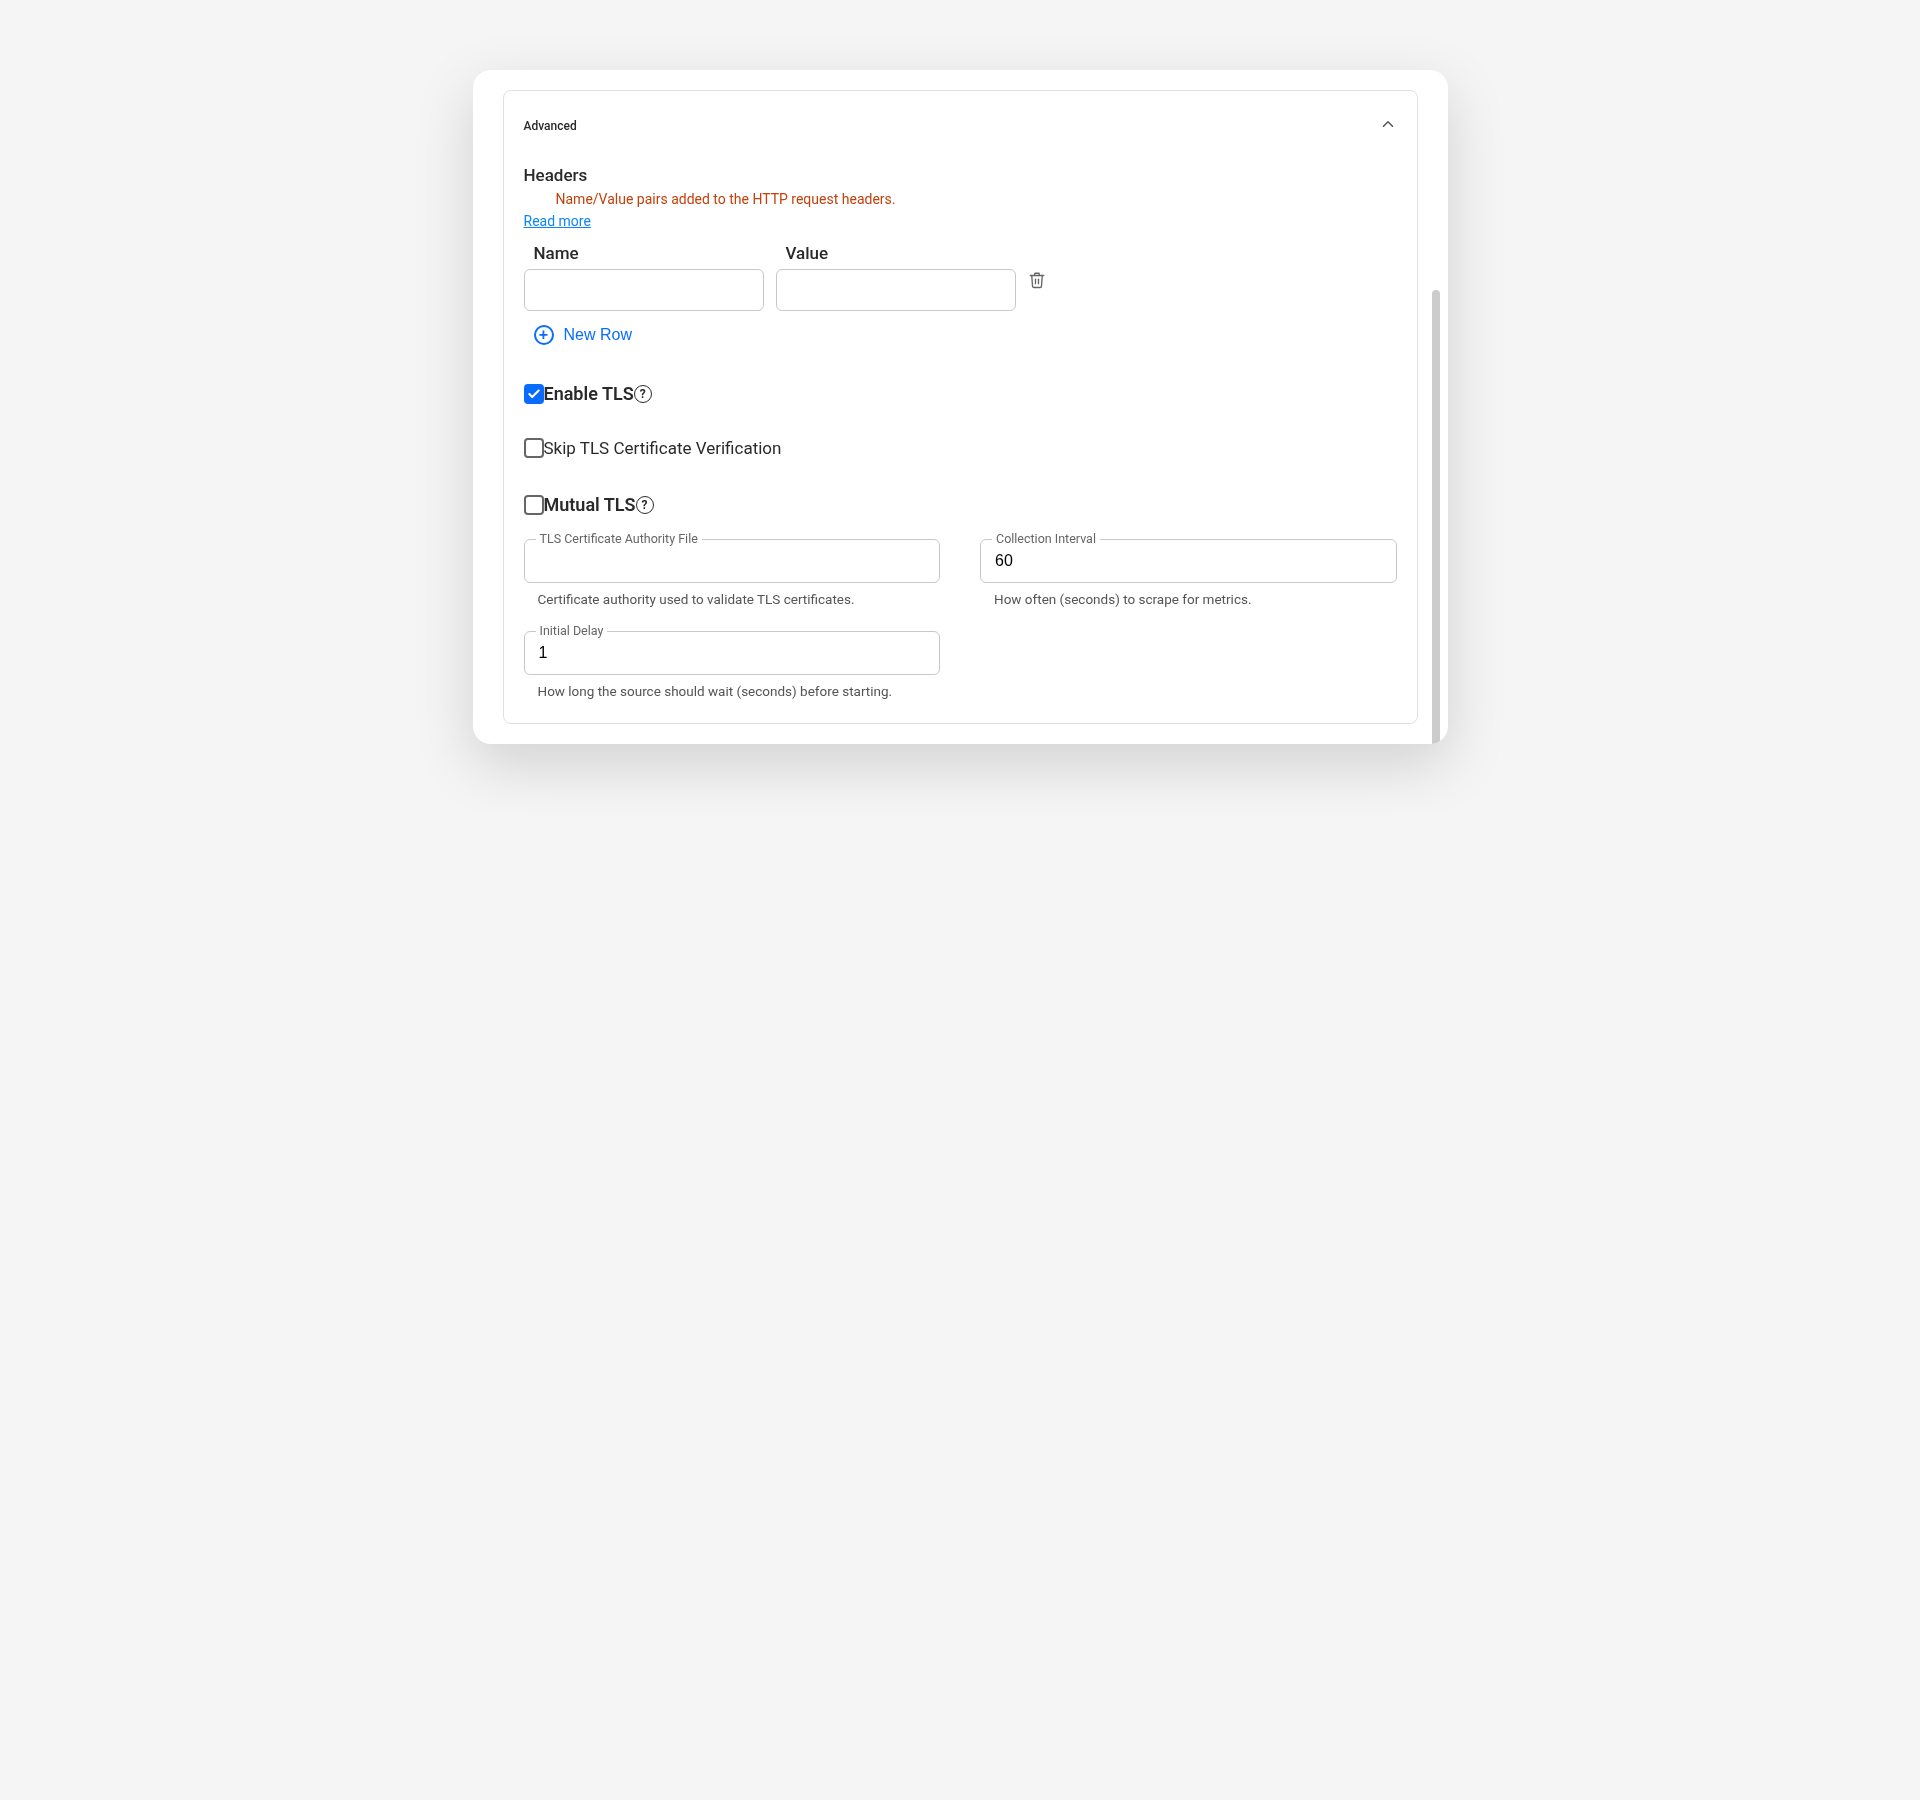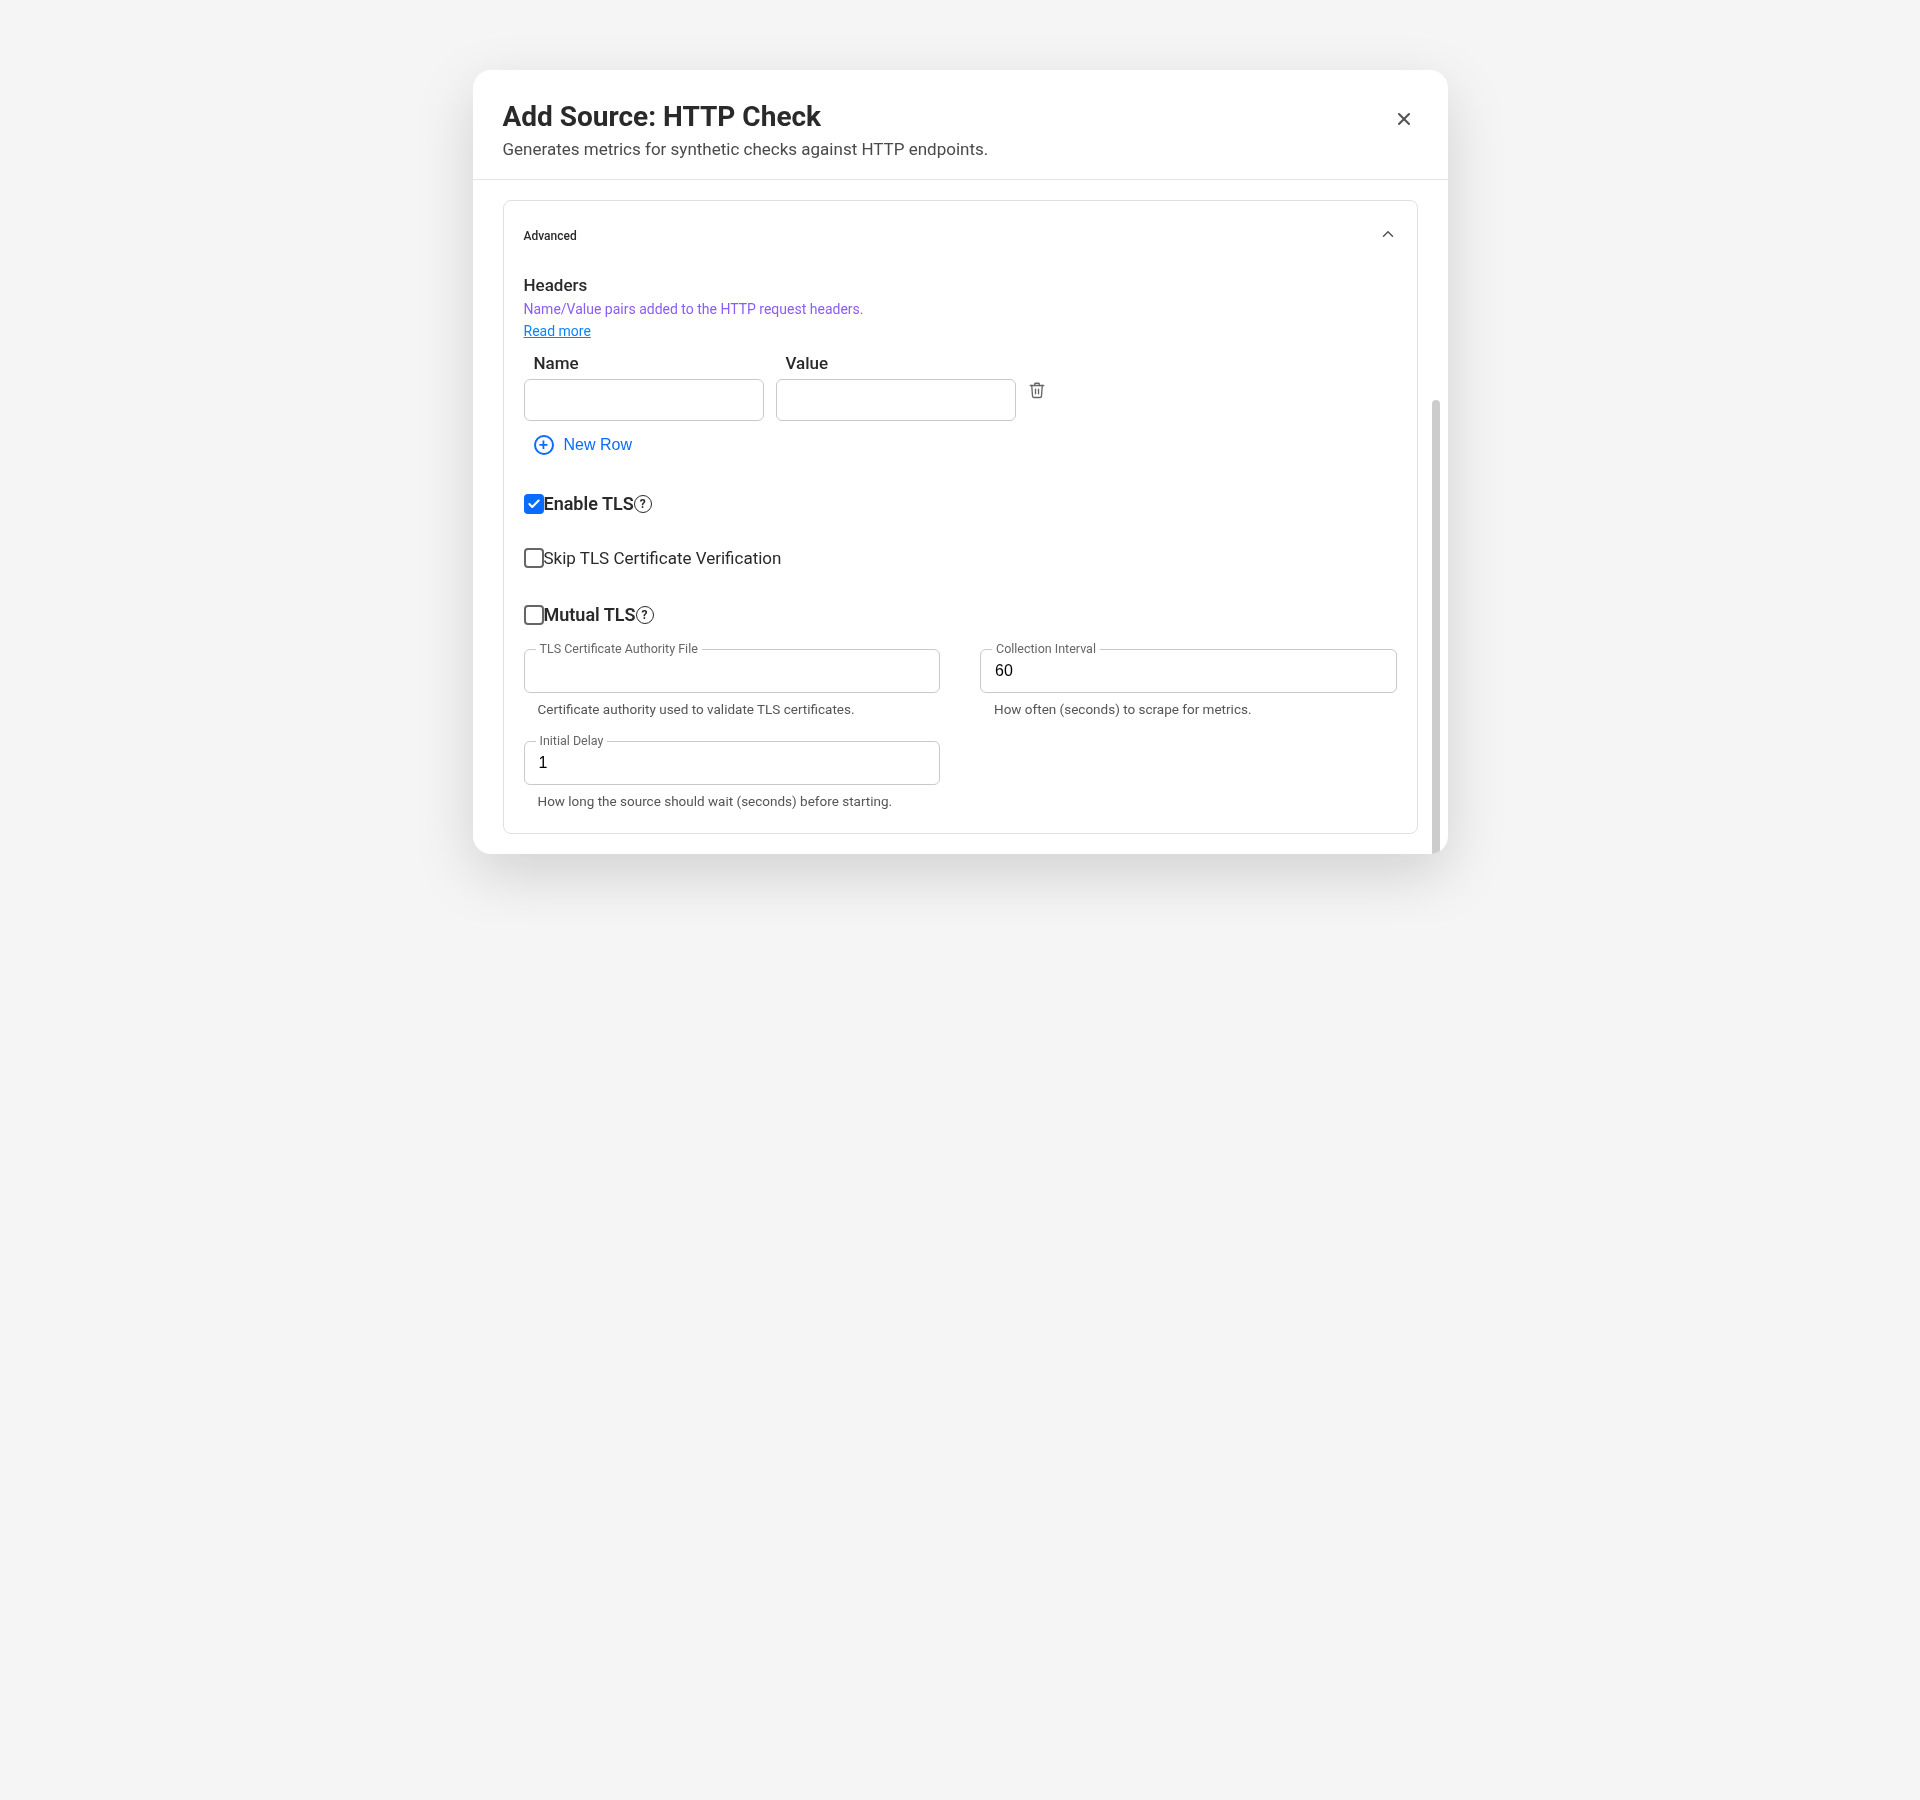--- a/index.html
+++ b/index.html
@@ -81,22 +81,23 @@
       color: #555;
     }
     .subsection-title {
       font-size: 17px;
       font-weight: 500;
       color: #2a2a2a;
       margin-bottom: 6px;
     }
     .subsection-desc {
       font-size: 14px;
-      color: #8b5cf6;
+      color: #c2410c;
       margin-bottom: 4px;
+      margin-left: 32px;
     }
     .read-more {
       font-size: 14px;
       color: #0a84ff;
       text-decoration: underline;
       cursor: pointer;
       display: inline-block;
       margin-bottom: 14px;
     }
     .headers-table {
@@ -258,30 +259,20 @@
       color: #fff;
     }
     .half-width {
       grid-column: 1 / 2;
     }
   </style>
 </head>
 <body>
 
 <div class="modal">
-  <div class="modal-header">
-    <h1 class="modal-title">Add Source: HTTP Check</h1>
-    <p class="modal-subtitle">Generates metrics for synthetic checks against HTTP endpoints.</p>
-    <button class="close-btn">
-      <svg width="20" height="20" viewBox="0 0 24 24" fill="none" stroke="currentColor" stroke-width="2.5" stroke-linecap="round">
-          <line x1="18" y1="6" x2="6" y2="18"></line>
-          <line x1="6" y1="6" x2="18" y2="18"></line>
-        </svg>
-    </button>
-  </div>
 
   <div class="modal-body">
     <div class="scrollbar"></div>
     <div class="section-card">
       <div class="section-header">
         <span class="section-title">Advanced</span>
         <span class="chevron">
           <svg width="18" height="18" viewBox="0 0 24 24" fill="none" stroke="currentColor" stroke-width="2" stroke-linecap="round" stroke-linejoin="round">
               <polyline points="18 15 12 9 6 15"></polyline>
             </svg>

